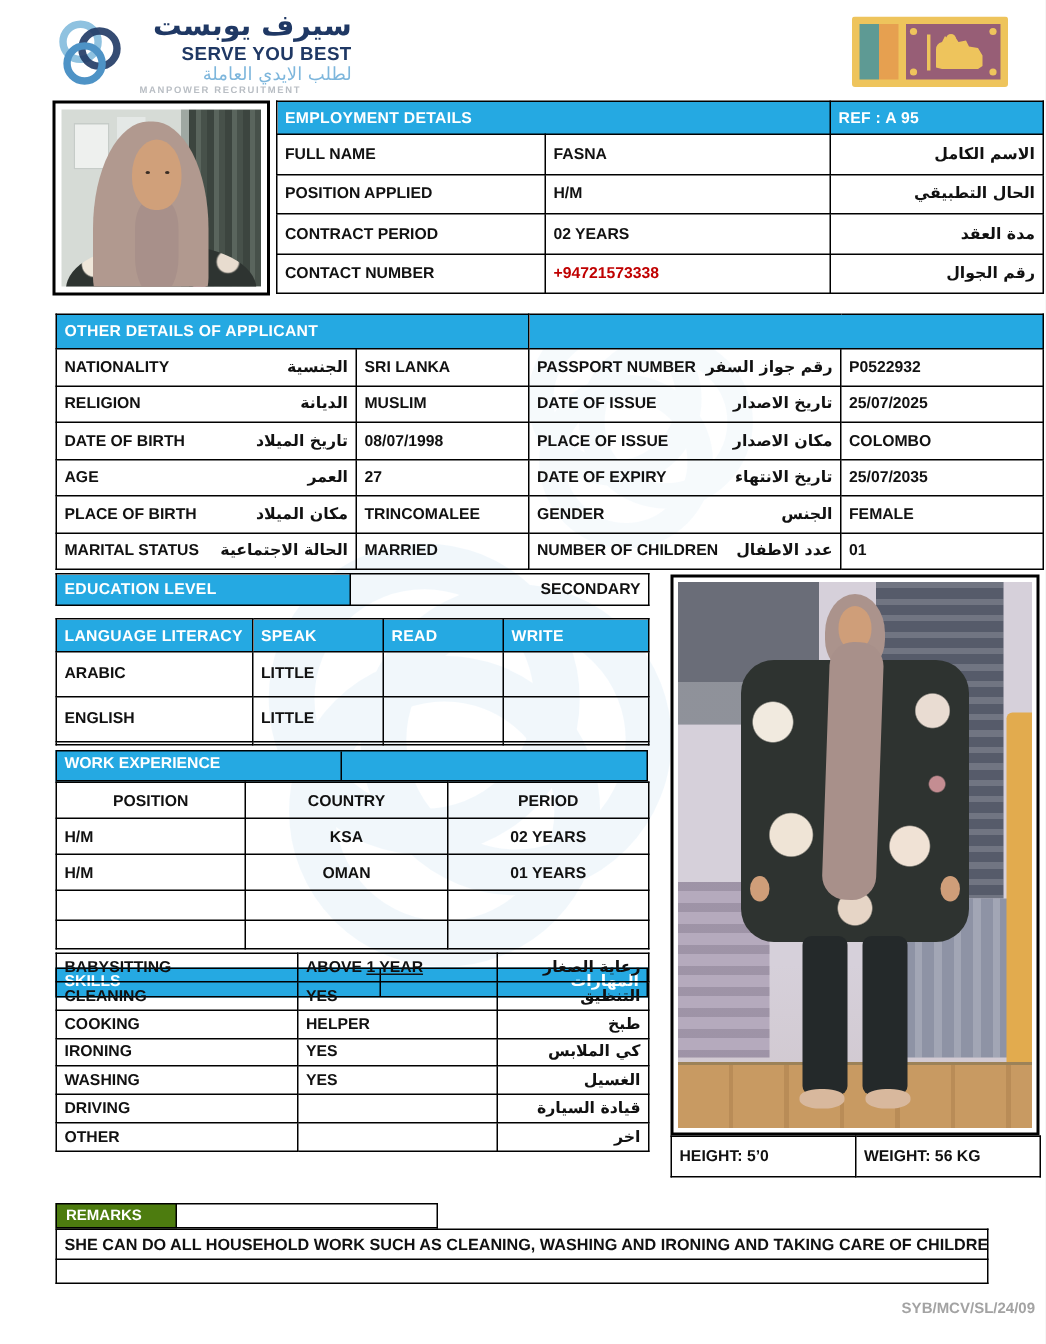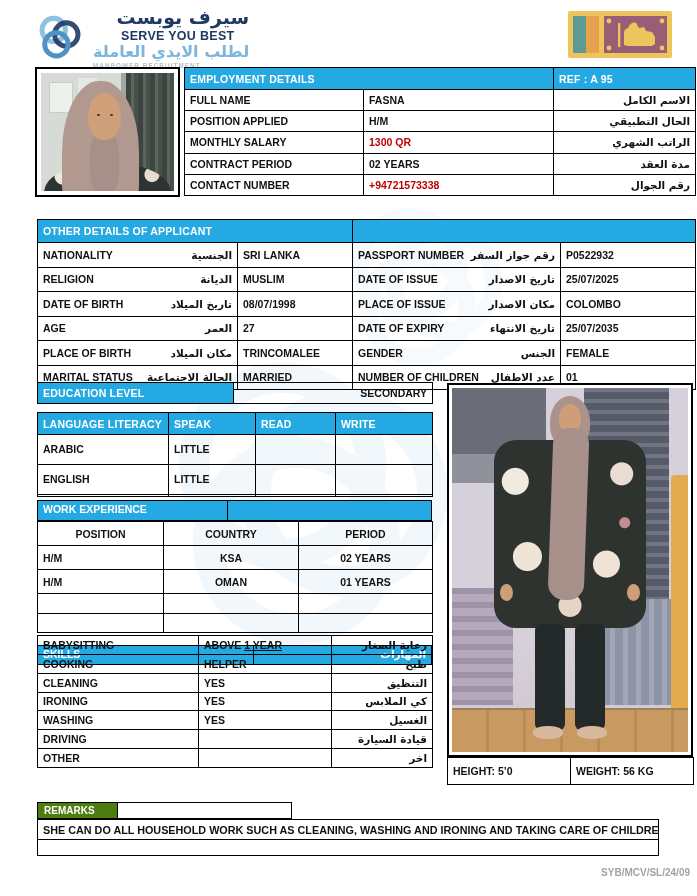--- a/index.html
+++ b/index.html
@@ -7,21 +7,21 @@
   .page { position:relative; width:697px; height:896px; background:#ffffff; overflow:hidden; margin:0 auto; }
 
   
   .wm { position:absolute; opacity:.16; pointer-events:none; }
 
   
   .logo-wrap { position:absolute; left:33px; top:7px; display:flex; align-items:center; gap:6px; }
   .logo-text { display:flex; flex-direction:column; line-height:1.15; }
   .logo-ar-title { color:#1f3864; font-weight:700; font-size:19px; direction:rtl; }
   .logo-en-title { color:#1f3864; font-weight:700; font-size:12.5px; letter-spacing:.3px;margin-left:28px; }
-  .logo-ar-sub { color:#7db6dc; font-weight:700; font-size:16px; direction:rtl; }
+  .logo-ar-sub { color:#7db6dc; font-weight:400; font-size:12px; direction:rtl; }
   .logo-en-sub { color:#b9bec4; font-weight:700; font-size:6.3px; letter-spacing:1.1px; }
   .flag { position:absolute; left:568px; top:11px; width:104px; height:47px; }
 
   
   table.t { border-collapse:collapse; table-layout:fixed; position:absolute; }
   table.t td { border:1.6px solid #000; font-weight:700; font-size:10.5px; color:#111;
                padding:0 5px; white-space:nowrap; overflow:hidden; vertical-align:middle; }
   .hdr  { background:#25a9e2; color:#fff !important; font-size:10.5px; letter-spacing:.2px; }
   .hdr-bar { position:absolute; display:flex; border:1.6px solid #000; background:#25a9e2; }
   .hdr-bar .cell { color:#fff; font-weight:700; font-size:10.5px; padding:2px 5px; white-space:nowrap; overflow:hidden; }
@@ -185,38 +185,33 @@
       <td>FULL NAME</td>
       <td>FASNA</td>
       <td class="ar rgt">الاسم الكامل</td>
     </tr>
     <tr>
       <td>POSITION APPLIED</td>
       <td>H/M</td>
       <td class="ar rgt">الحال التطبيقي</td>
     </tr>
     <tr>
-      <td>MONTHLY SALARY</td>
-      <td class="red">1300 QR</td>
-      <td class="ar rgt">الراتب الشهري</td>
-    </tr>
-    <tr>
       <td>CONTRACT PERIOD</td>
       <td>02 YEARS</td>
       <td class="ar rgt">مدة العقد</td>
     </tr>
     <tr>
       <td>CONTACT NUMBER</td>
       <td class="red">+94721573338</td>
       <td class="ar rgt">رقم الجوال</td>
     </tr>
   </tbody>
     </table>
 
-  <table class="t" style="left:37px; top:219px; width:658px; height:171px;">
+  <table class="t" style="left:37px; top:209px; width:658px; height:171px;">
     <colgroup>
         <col style="width:200px">
         <col style="width:115px">
         <col style="width:208px">
         <col style="width:135px">
       </colgroup>
     <tbody>
         <tr style="height:23px">
       <td class="hdr" colspan="2">OTHER DETAILS OF APPLICANT</td>
       <td class="hdr" colspan="2"></td>
@@ -417,28 +412,28 @@
         <col style="width:133px">
         <col style="width:101px">
       </colgroup>
     <tbody>
         <tr>
       <td>BABYSITTING</td>
       <td><span>ABOVE </span><span class="u">1  YEAR</span></td>
       <td class="ar rgt">رعاية الصغار</td>
     </tr>
     <tr>
+      <td>CLEANING</td>
+      <td>YES</td>
+      <td class="ar rgt">التنظيق</td>
+    </tr>
+    <tr>
       <td>COOKING</td>
       <td>HELPER</td>
       <td class="ar rgt">طبخ</td>
-    </tr>
-    <tr>
-      <td>CLEANING</td>
-      <td>YES</td>
-      <td class="ar rgt">التنظيق</td>
     </tr>
     <tr>
       <td>IRONING</td>
       <td>YES</td>
       <td class="ar rgt">كي الملابس</td>
     </tr>
     <tr>
       <td>WASHING</td>
       <td>YES</td>
       <td class="ar rgt">الغسيل</td>

